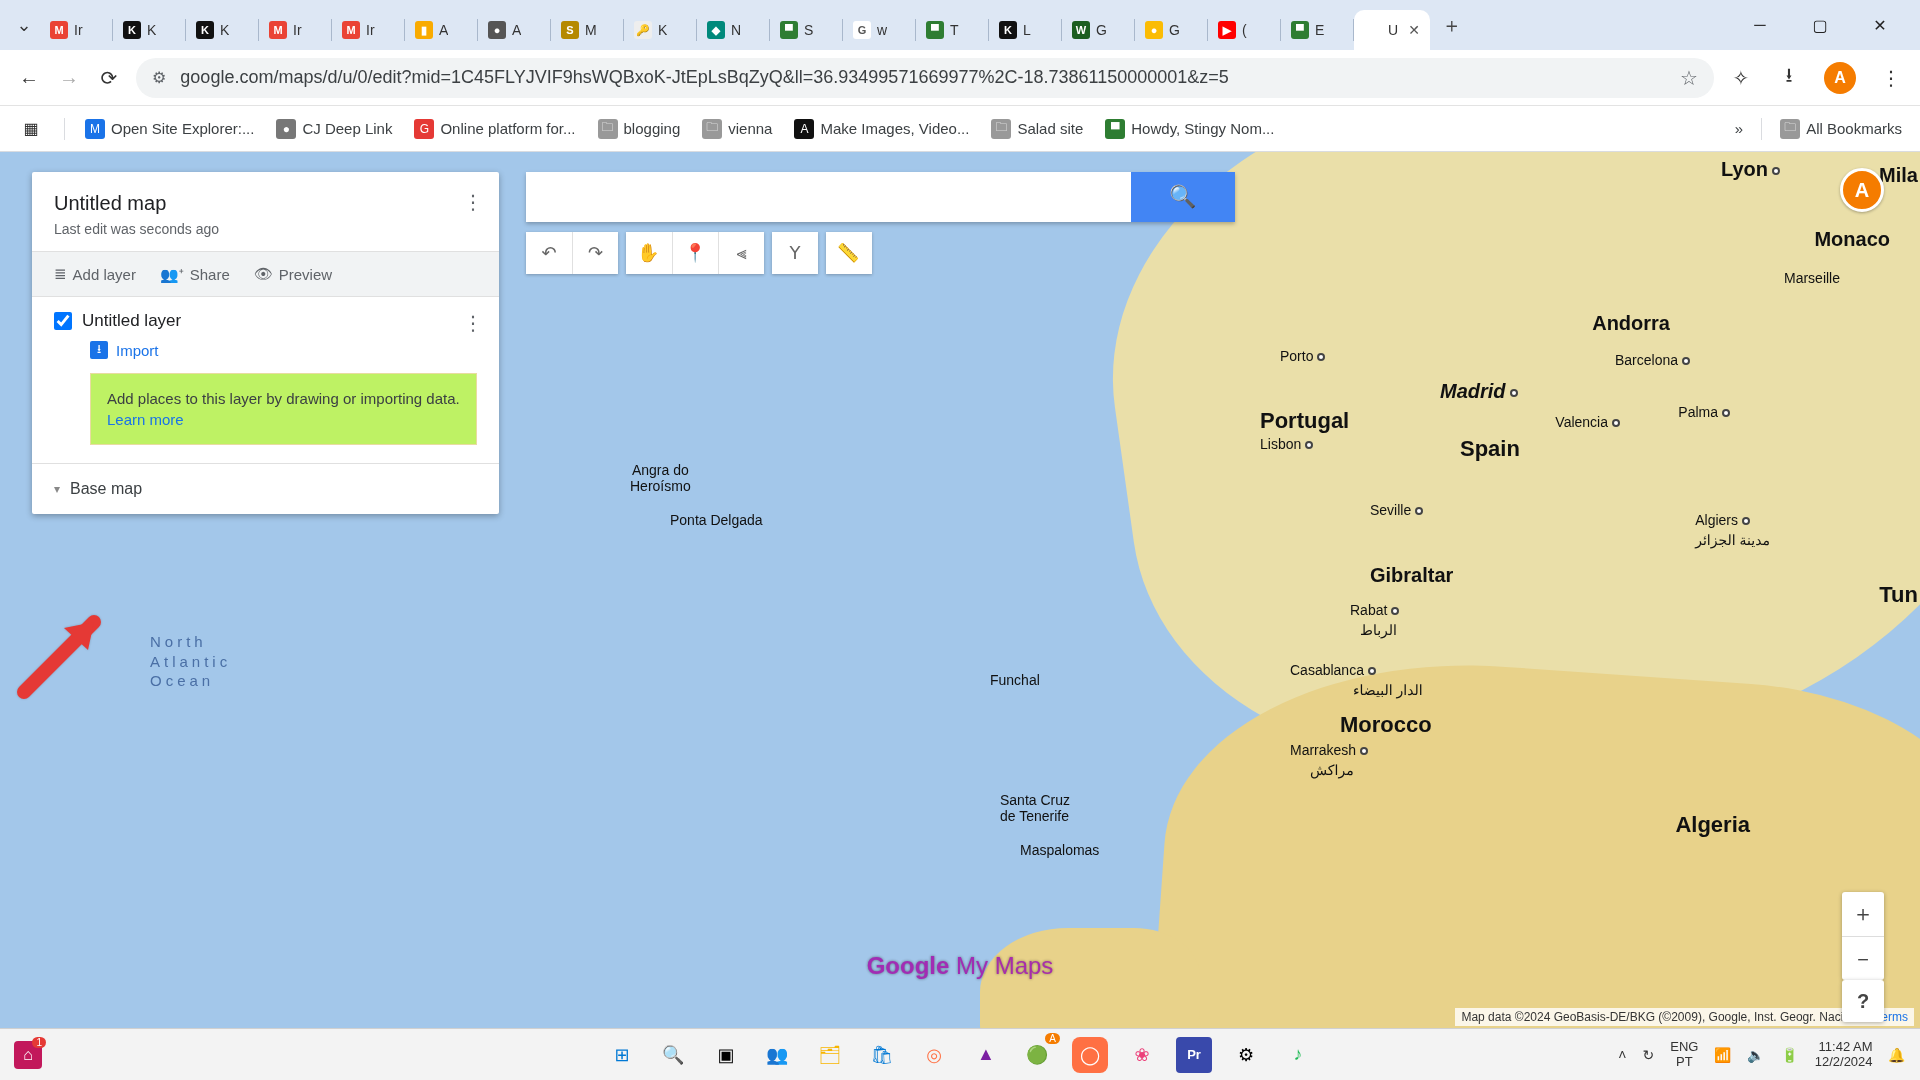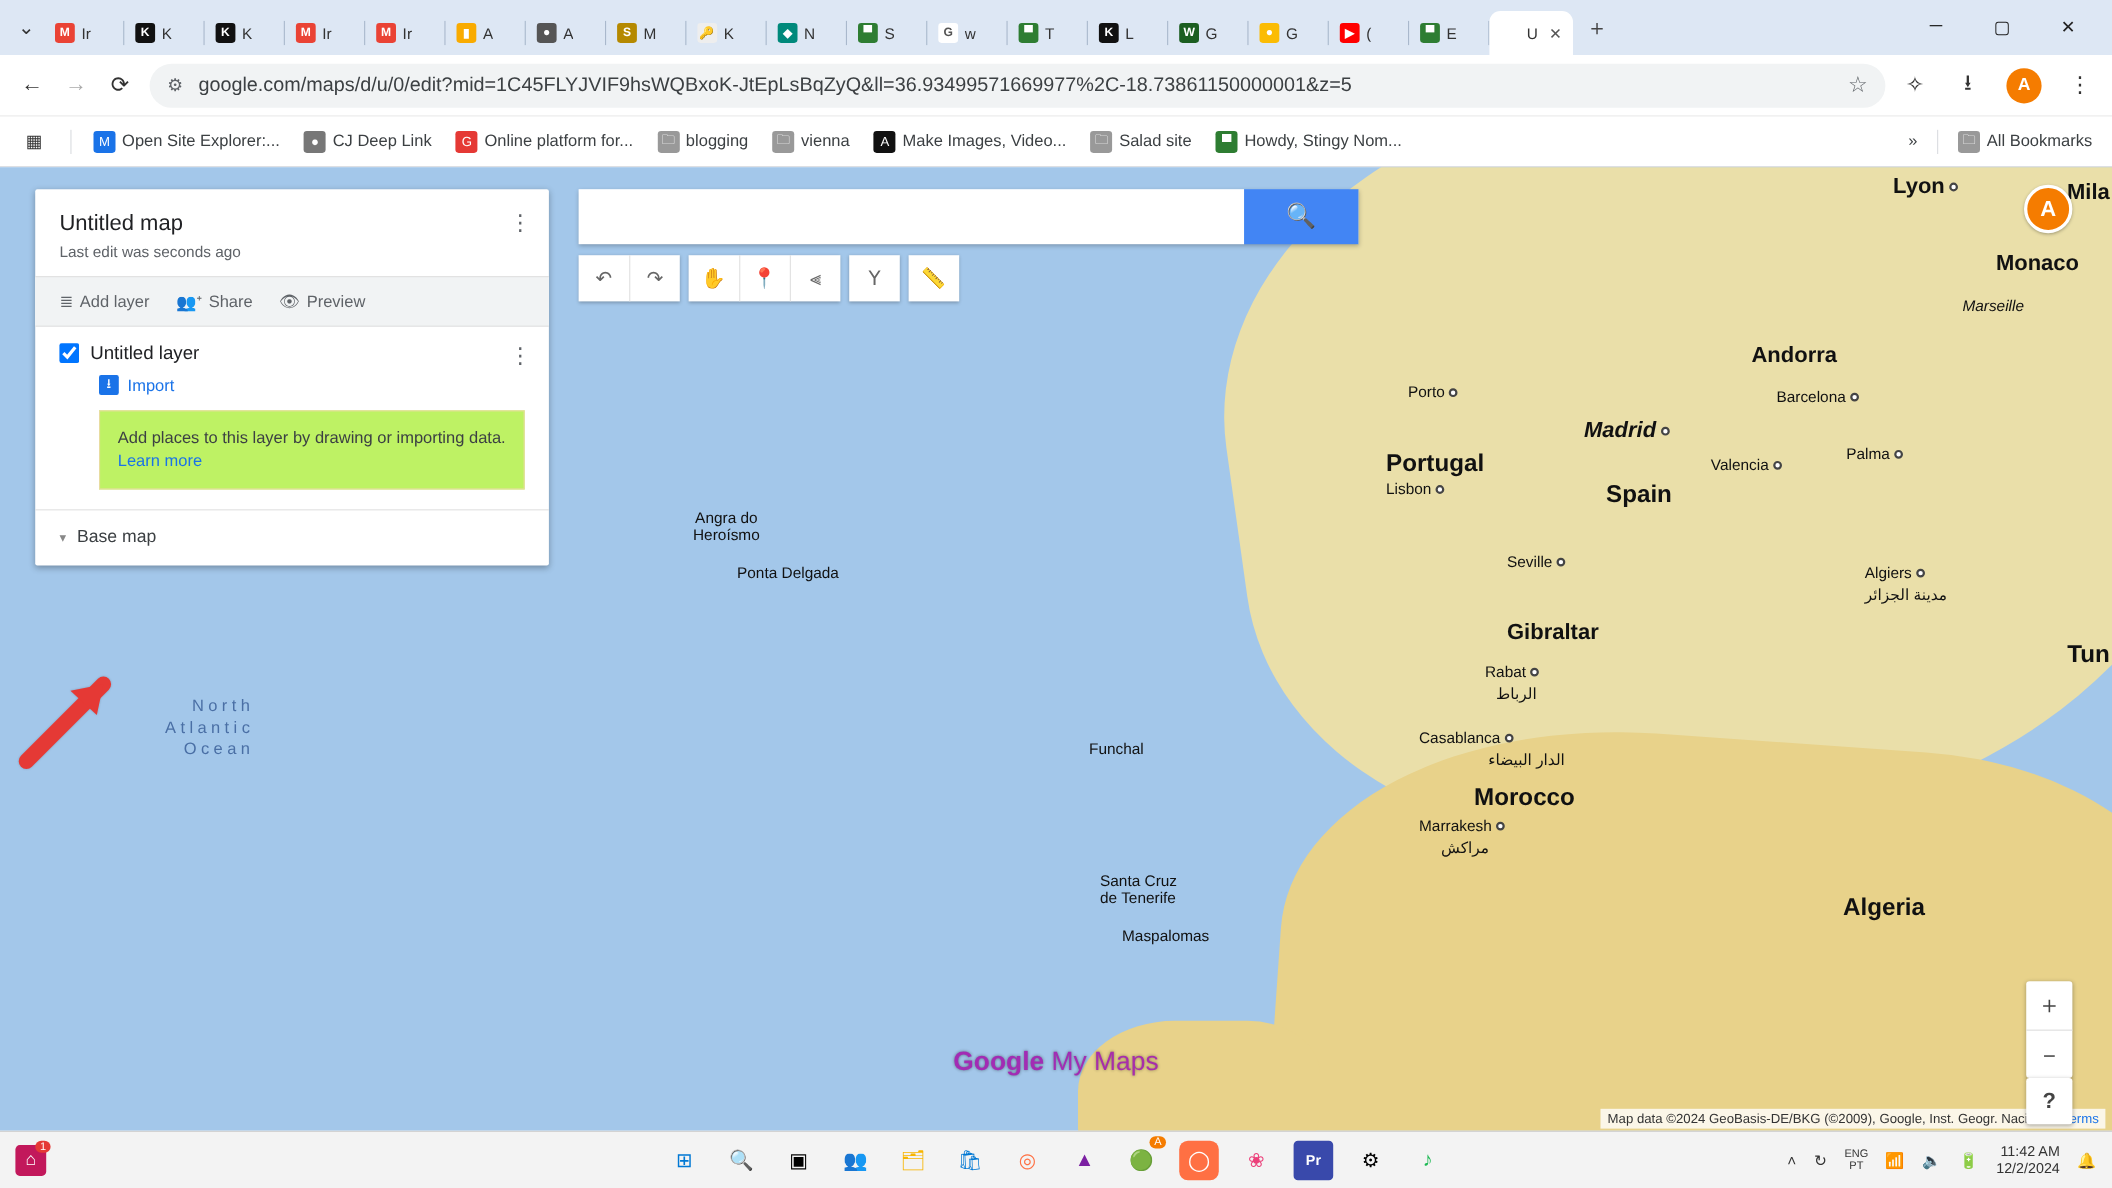--- a/index.html
+++ b/index.html
@@ -31,21 +31,21 @@
 .bookbar { height:46px; background:#fff; display:flex; align-items:center; gap:20px; padding:0 18px; border-bottom:1px solid #dadce0; font-size:15px; color:#3c4043; }
 .bookbar .bico { width:20px; height:20px; border-radius:3px; display:inline-flex; align-items:center; justify-content:center; font-size:12px; color:#fff; margin-right:6px; flex-shrink:0; }
 .bk { display:flex; align-items:center; white-space:nowrap; }
 .bsep { width:1px; height:22px; background:#dadce0; }
 .bk-right { margin-left:auto; display:flex; align-items:center; gap:18px; }
 
 
 .content { position:relative; width:100%; height:calc(1080px - 50px - 56px - 46px - 52px); }
 .mapcanvas { position:absolute; inset:0; background:#a3c7ea; overflow:hidden; }
 .land { position:absolute; background:#eadfa9; border-radius:40% 30% 50% 40%; }
-.ocean-label { position:absolute; color:#4a6fa5; font-size:15px; letter-spacing:4px; text-align:right; line-height:1.3; }
+.ocean-label { position:absolute; color:#4a6fa5; font-size:15px; letter-spacing:4px; text-align:left; line-height:1.3; }
 .city { position:absolute; font-size:14px; color:#111; white-space:nowrap; }
 .city.big { font-size:20px; font-weight:600; }
 .city.country { font-size:22px; font-weight:700; }
 .city .dot { display:inline-block; width:8px; height:8px; border-radius:50%; border:2px solid #444; margin-left:4px; background:#fff; vertical-align:middle; }
 .footer-attr { position:absolute; bottom:2px; right:6px; font-size:12px; color:#333; background:rgba(255,255,255,.8); padding:2px 6px; }
 .footer-attr a { color:#1a73e8; text-decoration:none; margin-left:6px; }
 
 
 .panel { position:absolute; left:32px; top:20px; width:467px; background:#fff; border-radius:2px; box-shadow:0 2px 6px rgba(0,0,0,.3); font-size:15px; color:#3c4043; }
 .panel .hdr { padding:20px 22px 14px 22px; position:relative; }
@@ -85,21 +85,21 @@
 .annot-arrow { position:absolute; left:4px; top:440px; }
 .annot-arrow svg { filter:drop-shadow(0 0 1px rgba(0,0,0,.2)); }
 
 
 .taskbar { position:absolute; bottom:0; left:0; right:0; height:52px; background:#f3f3f3; border-top:1px solid #d0d0d0; display:flex; align-items:center; padding:0 14px; font-size:14px; }
 .taskbar .left { display:flex; align-items:center; gap:6px; }
 .tb-left-ico { width:28px; height:28px; border-radius:4px; display:flex; align-items:center; justify-content:center; font-size:16px; }
 .tb-center { position:absolute; left:50%; transform:translateX(-50%); display:flex; gap:16px; }
 .tb-center .app { width:36px; height:36px; border-radius:6px; display:flex; align-items:center; justify-content:center; font-size:18px; }
 .tb-right { margin-left:auto; display:flex; align-items:center; gap:16px; color:#333; }
-.tb-right .lang { text-align:center; line-height:1.1; font-size:10px; }
+.tb-right .lang { text-align:center; line-height:1.1; font-size:13px; }
 .tb-right .clock { text-align:right; line-height:1.1; font-size:13px; }
 .badge { position:absolute; top:-4px; right:-4px; background:#e53935; color:#fff; font-size:10px; border-radius:8px; padding:0 4px; }
 .rel { position:relative; }
 </style>
 </head>
 <body>
 
 <div class="chrome">
   <div class="tabstrip">
     <div class="tabs-caret">⌄</div>
@@ -280,21 +280,21 @@
     <div class="land" style="right:-60px; top:520px; width:820px; height:500px; background:#e8d28a; transform:rotate(4deg);"></div>
     <div class="land" style="left:980px; bottom:-60px; width:220px; height:160px; background:#e8d28a;"></div>
 
     <div class="ocean-label" style="left:150px; top:480px; white-space:pre;">North
 Atlantic
 Ocean</div>
 
     <div class="city big" style="right:140px; top:6px;"><span>Lyon</span><span class="dot"></span></div>
     <div class="city big" style="right:2px;  top:12px;">Mila</div>
     <div class="city big" style="right:30px; top:76px;">Monaco</div>
-    <div class="city" style="right:80px; top:118px;font-style:italic;">Marseille</div>
+    <div class="city" style="right:80px; top:118px;">Marseille</div>
     <div class="city big" style="right:250px;top:160px;">Andorra</div>
     <div class="city" style="right:230px;top:200px;"><span>Barcelona</span><span class="dot"></span></div>
     <div class="city" style="left:1280px;top:196px;"><span>Porto</span><span class="dot"></span></div>
     <div class="city big" style="left:1440px;top:228px;font-style:italic;"><span>Madrid</span><span class="dot"></span></div>
     <div class="city" style="right:300px;top:262px;"><span>Valencia</span><span class="dot"></span></div>
     <div class="city" style="right:190px;top:252px;"><span>Palma</span><span class="dot"></span></div>
     <div class="city country" style="left:1260px;top:256px;">Portugal</div>
     <div class="city" style="left:1260px;top:284px;"><span>Lisbon</span><span class="dot"></span></div>
     <div class="city country" style="left:1460px;top:284px;">Spain</div>
     <div class="city" style="left:1370px;top:350px;"><span>Seville</span><span class="dot"></span></div>

